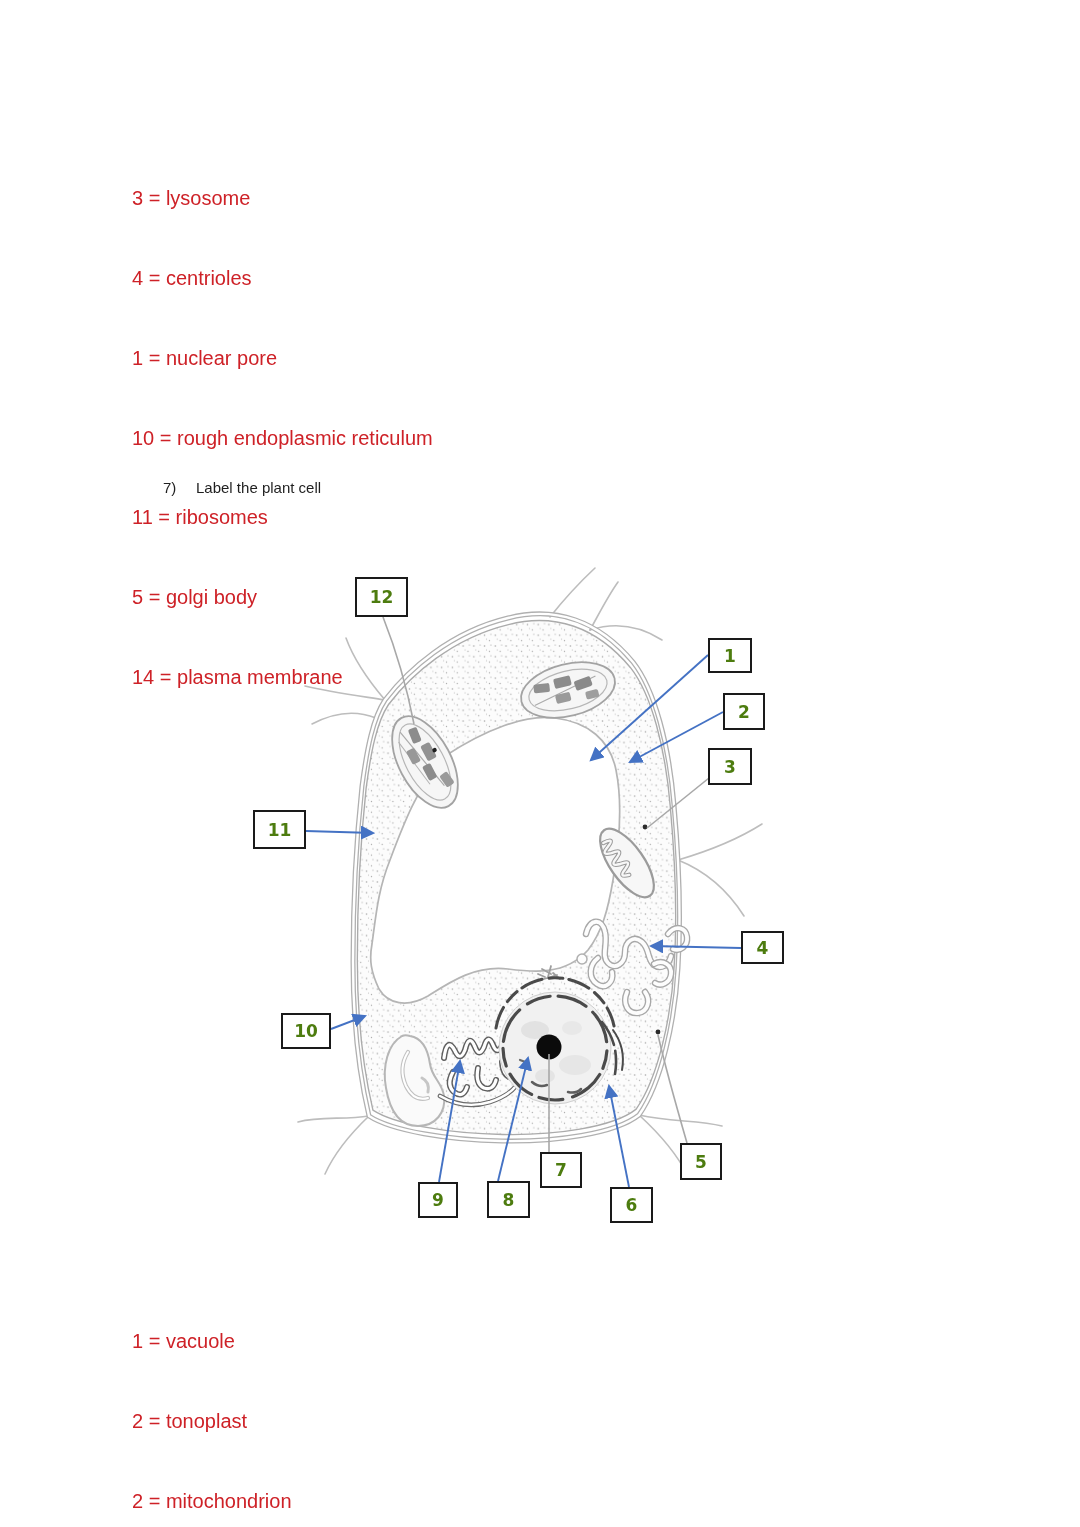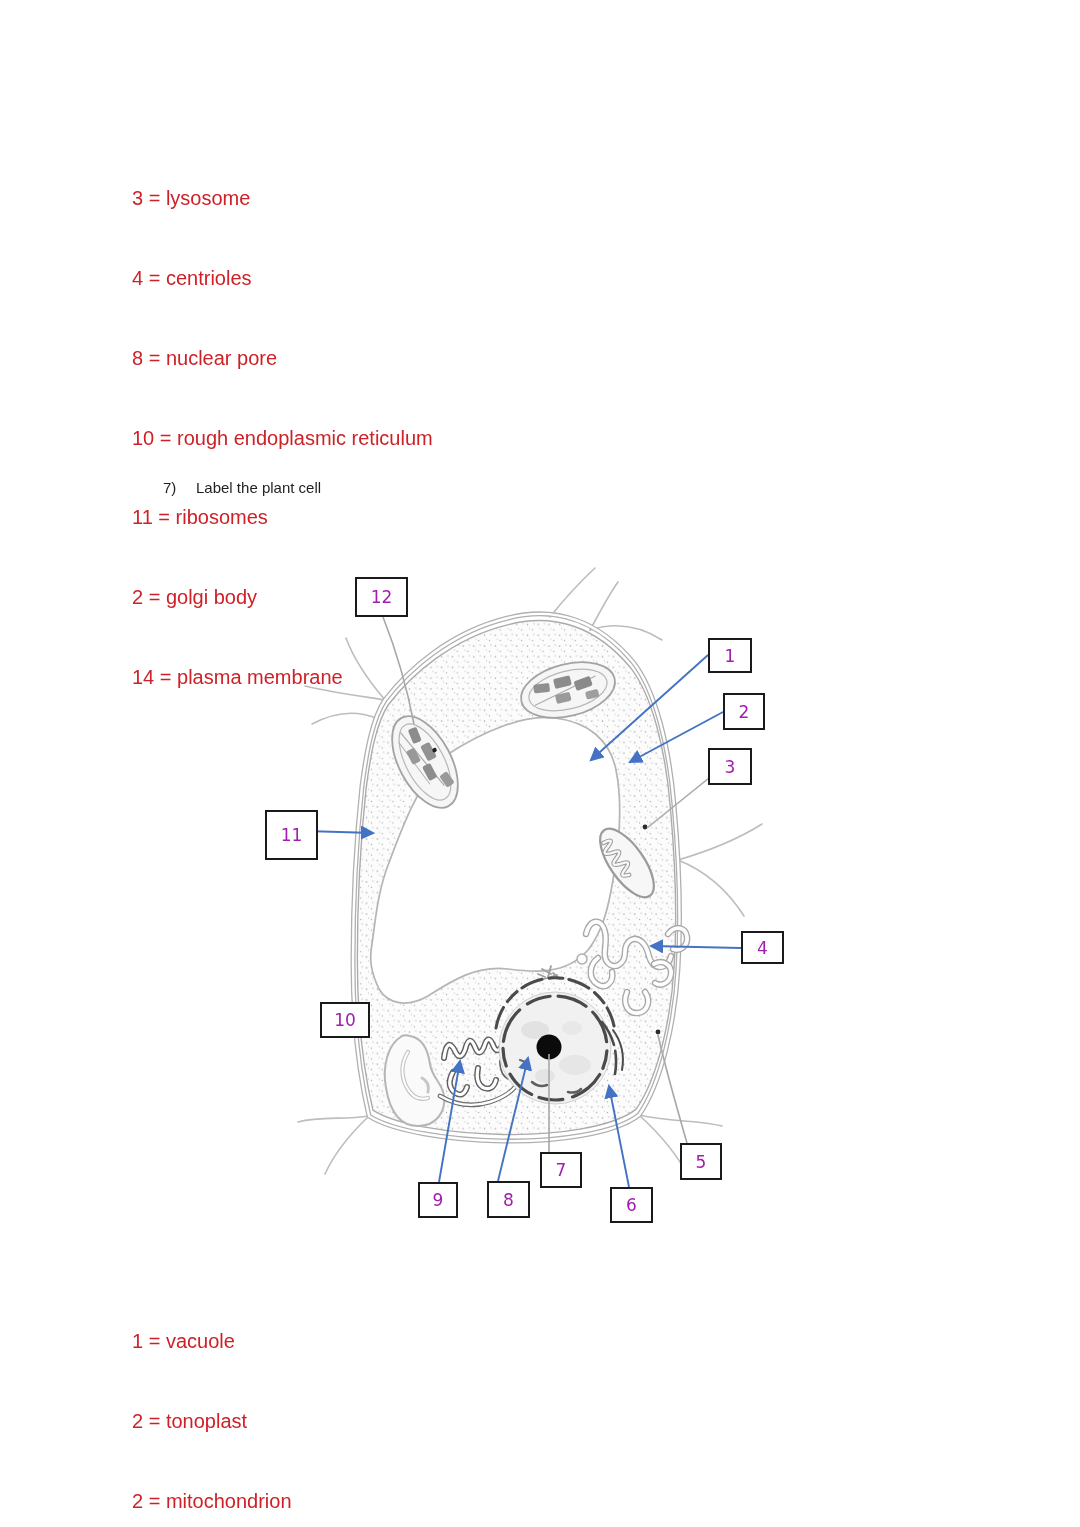--- a/index.html
+++ b/index.html
@@ -19,21 +19,21 @@
   .key-list.top{top:132px;}
   .key-list.bottom{top:1275px;}
   .question{position:absolute;left:163px;top:479px;font-size:15px;font-weight:400;
     color:var(--text_black,#1f1f1f);}
   .q-num{display:inline-block;min-width:33px;}
   .diagram{position:absolute;left:250px;top:560px;width:550px;height:680px;}
   .diagram svg{position:absolute;left:0;top:0;}
   .label-box{
     position:absolute;background:#ffffff;border:2.5px solid #1a1a1a;
     display:flex;align-items:center;justify-content:center;
-    font-weight:400;font-size:17px;color:#a21caf;
+    font-weight:700;font-size:17px;color:#4d7c0f;
     font-family:"DejaVu Sans","Liberation Sans",sans-serif;
   }
   .blue-line{stroke:var(--arrow_blue,#4472c4);stroke-width:1.9;fill:none;}
   .gray-line{stroke:#a8a8a8;stroke-width:1.6;fill:none;}
   #arrhead path{fill:var(--arrow_blue,#4472c4);}
   .wall-outer{stroke:#b0b0b0;stroke-width:5;fill:none;stroke-linejoin:round;}
   .wall-gap{stroke:#ffffff;stroke-width:2.4;fill:none;stroke-linejoin:round;}
   .membrane{stroke:#ababab;stroke-width:1.4;fill:none;}
   .neighbor{stroke:#bdbdbd;stroke-width:1.6;fill:none;stroke-linecap:round;}
   .tub-g{stroke:#a8a8a8;stroke-width:6.5;fill:none;stroke-linecap:round;stroke-linejoin:round;}
@@ -43,24 +43,24 @@
   .cris-g{stroke:#9b9b9b;stroke-width:4.5;fill:none;stroke-linecap:round;}
   .cris-w{stroke:#f7f7f7;stroke-width:2.4;fill:none;stroke-linecap:round;}
   .ndark{stroke:#4a4a4a;fill:none;stroke-linecap:round;}
 </style>
 </head>
 <body>
 
 <div class="key-list top">
   <div>3 = lysosome</div>
   <div>4 = centrioles</div>
-  <div>8 = nuclear pore</div>
+  <div>1 = nuclear pore</div>
   <div>10 = rough endoplasmic reticulum</div>
   <div>11 = ribosomes</div>
-  <div>2 = golgi body</div>
+  <div>5 = golgi body</div>
   <div>14 = plasma membrane</div>
 </div>
 
 <div class="question">
   <span class="q-num">7)</span><span>Label the plant cell</span>
 </div>
 
 <div class="diagram">
   <svg width="550" height="680" viewBox="0 0 550 680">
     <defs>
@@ -207,23 +207,23 @@
       <path class="blue-line" marker-end="url(#arrhead)" d="M189,622 L210,501"></path>
       <path class="blue-line" marker-end="url(#arrhead)" d="M248,621 L278,498"></path>
       <path class="blue-line" marker-end="url(#arrhead)" d="M379,627 L359,526"></path>
     </g>
   </svg>
 
   <div class="label-box" style="left:105px;top:17px;width:53px;height:40px;">12</div>
   <div class="label-box" style="left:458px;top:78px;width:44px;height:35px;">1</div>
   <div class="label-box" style="left:473px;top:133px;width:42px;height:37px;">2</div>
   <div class="label-box" style="left:458px;top:188px;width:44px;height:37px;">3</div>
-  <div class="label-box" style="left:15px;top:250px;width:53px;height:50px;">11</div>
+  <div class="label-box" style="left:3px;top:250px;width:53px;height:39px;">11</div>
   <div class="label-box" style="left:491px;top:371px;width:43px;height:33px;">4</div>
-  <div class="label-box" style="left:31px;top:442px;width:50px;height:36px;margin-left:39px;">10</div>
+  <div class="label-box" style="left:31px;top:453px;width:50px;height:36px;">10</div>
   <div class="label-box" style="left:168px;top:622px;width:40px;height:36px;">9</div>
   <div class="label-box" style="left:237px;top:621px;width:43px;height:37px;">8</div>
   <div class="label-box" style="left:290px;top:592px;width:42px;height:36px;">7</div>
   <div class="label-box" style="left:360px;top:627px;width:43px;height:36px;">6</div>
   <div class="label-box" style="left:430px;top:583px;width:42px;height:37px;">5</div>
 </div>
 
 <div class="key-list bottom">
   <div>1 = vacuole</div>
   <div>2 = tonoplast</div>

